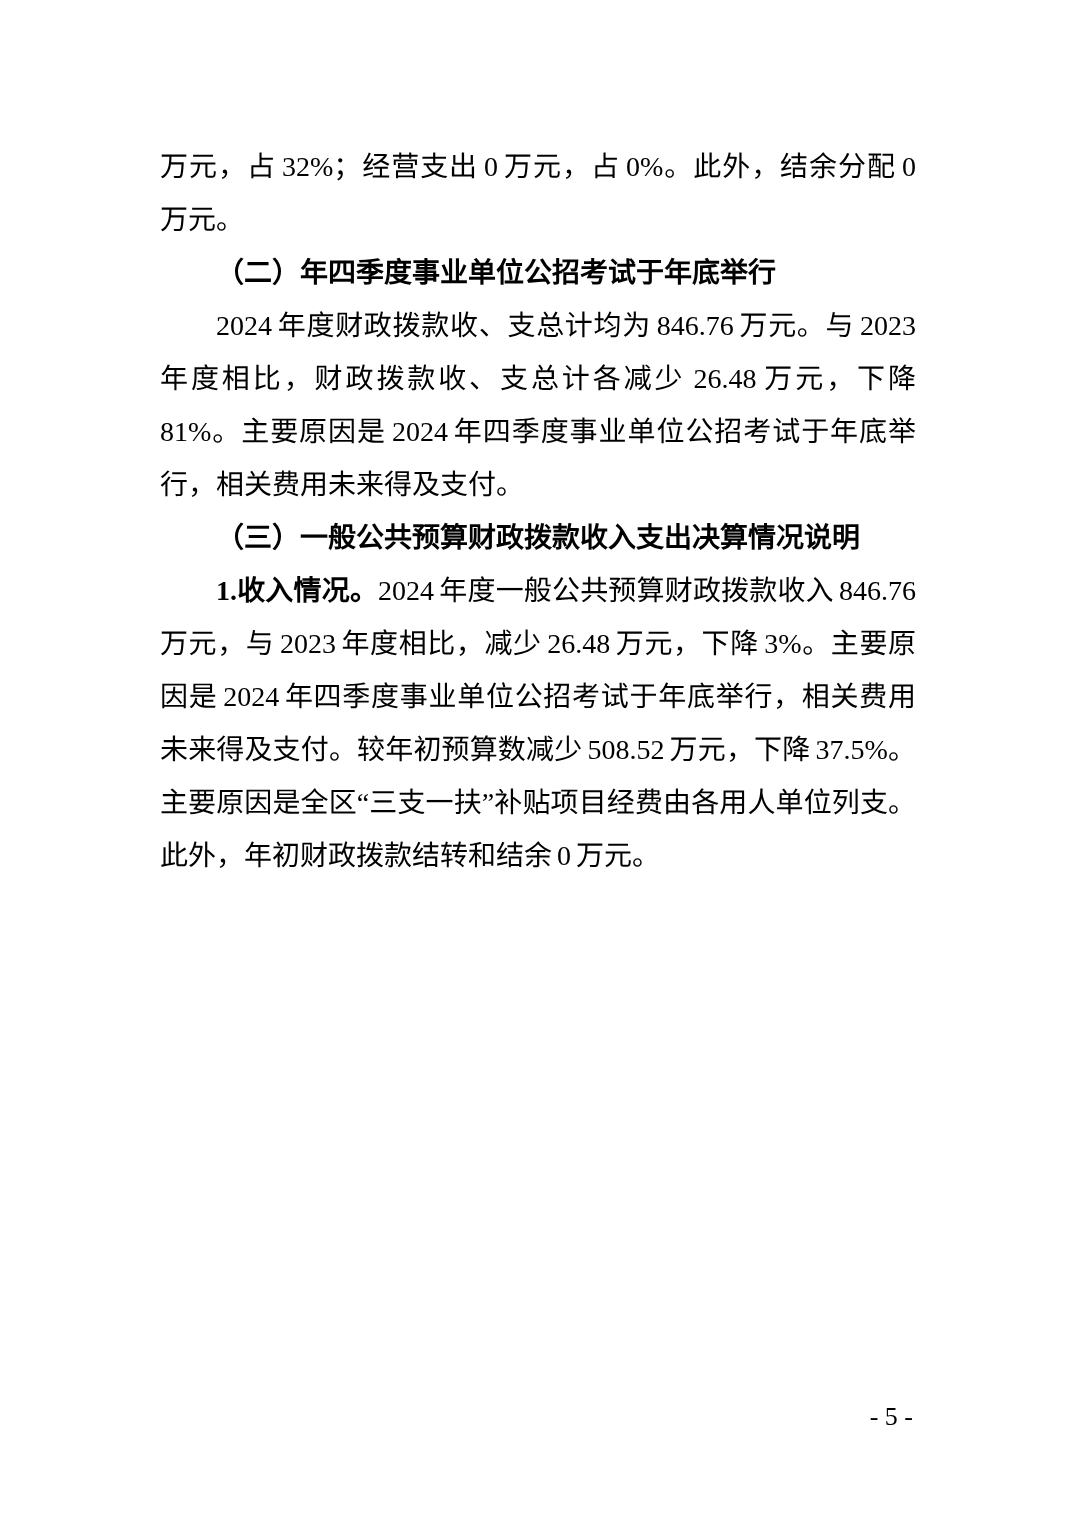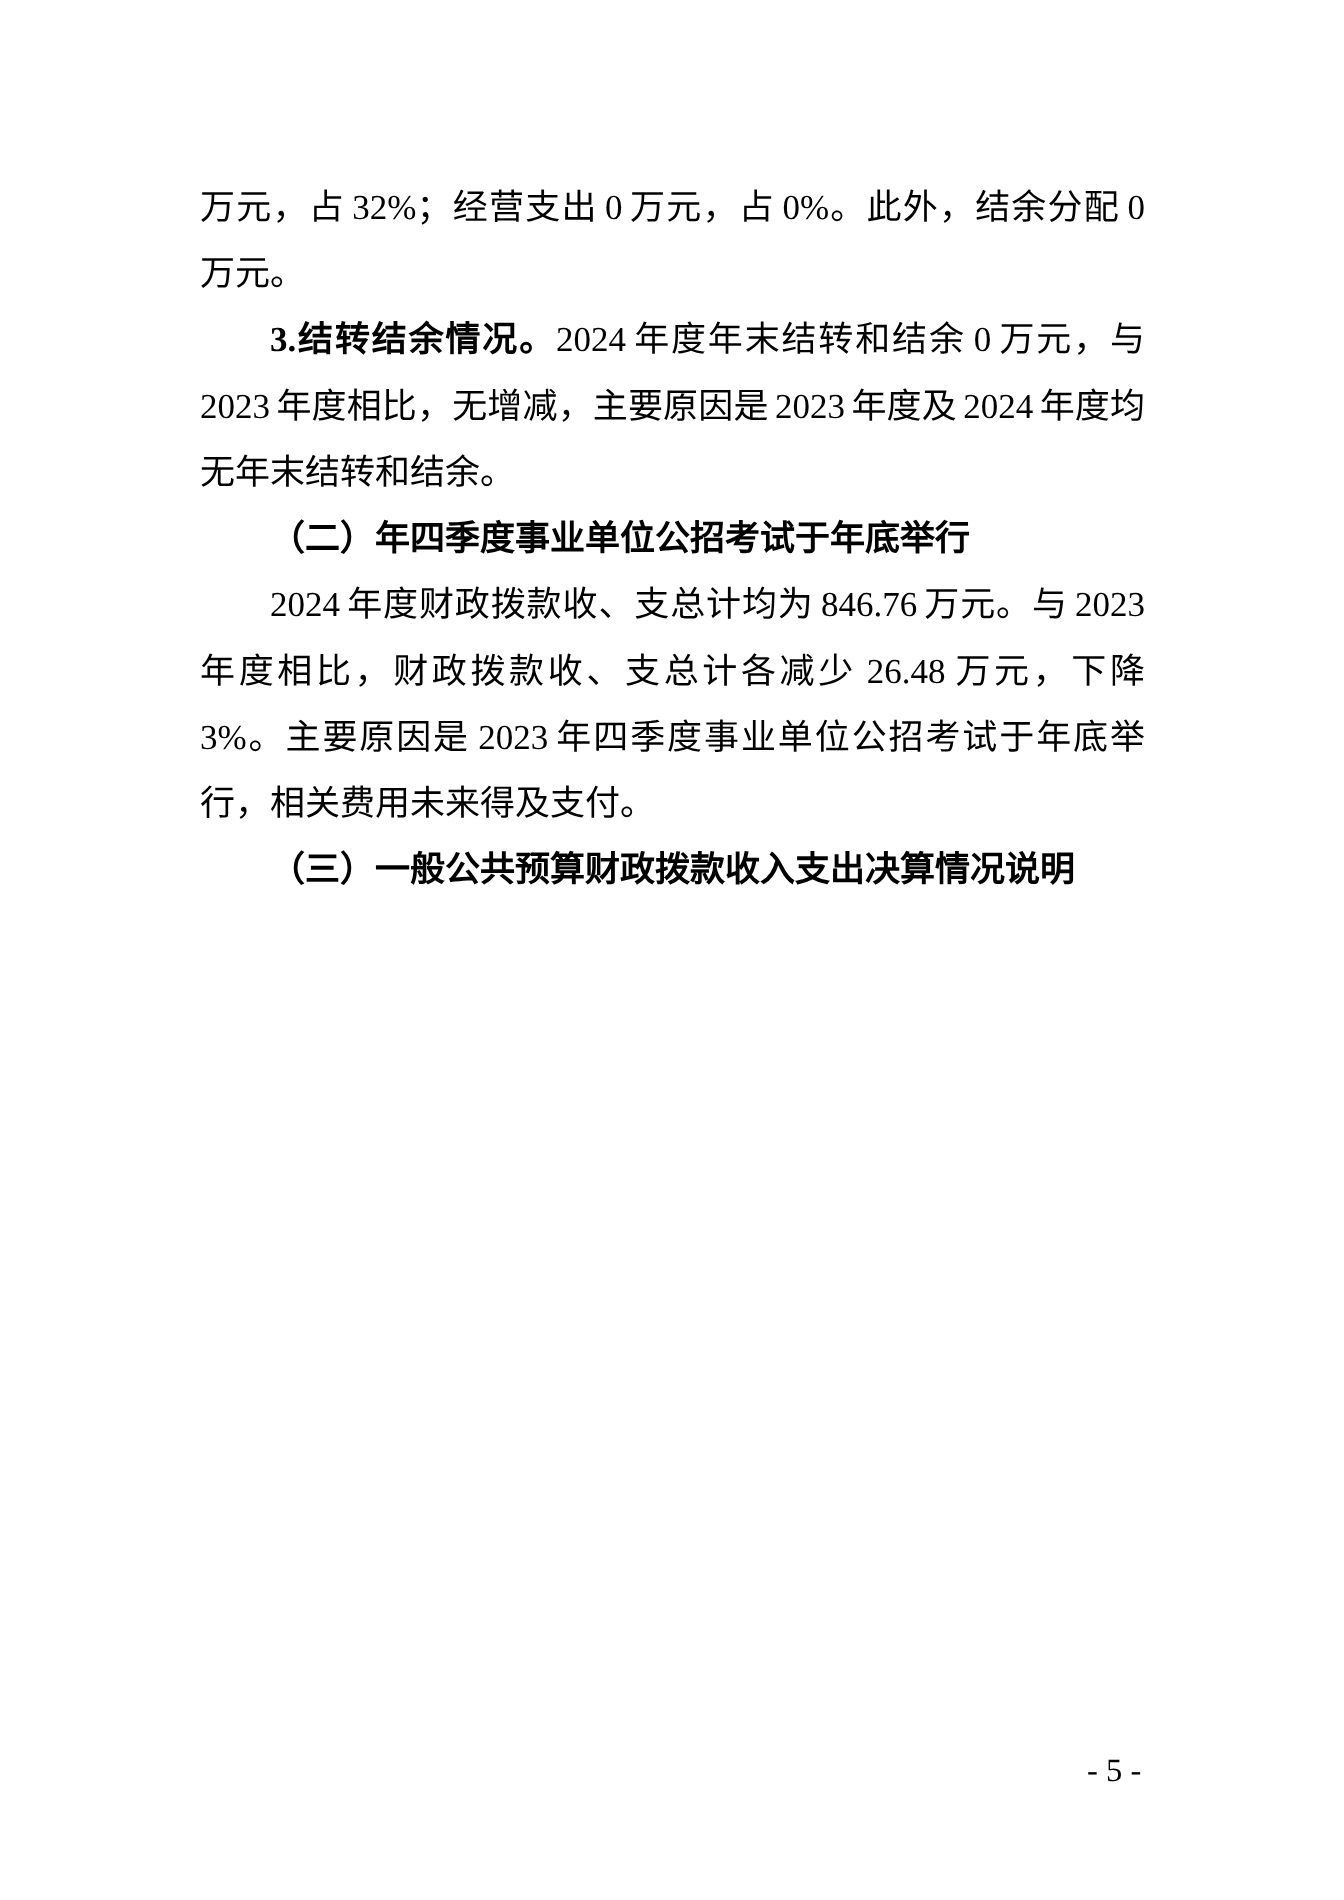--- a/index.html
+++ b/index.html
@@ -37,26 +37,26 @@
   }
 </style>
 </head>
 <body>
 
 <div class="page">
   <main class="content">
 
     <p class="para"><span>万元，占 32%；经营支出 0 万元，占 0%。此外，结余分配 0 万元。</span></p>
 
-    <p class="para indent"><span class="b">3.结转结余情况。</span><span>2024 年度年末结转和结余 0 万元，与 2023 年度相比，无增减，主要原因是 2023 年度及 2024 年度均无年末结转和结余。</span></p>
 
     <p class="para indent"><span class="b">（二）年四季度事业单位公招考试于年底举行</span></p>
 
-    <p class="para indent"><span>2024 年度财政拨款收、支总计均为 846.76 万元。与 2023 年度相比，财政拨款收、支总计各减少 26.48 万元，下降 3%。主要原因是 2023 年四季度事业单位公招考试于年底举行，相关费用未来得及支付。</span></p>
+    <p class="para indent"><span>2024 年度财政拨款收、支总计均为 846.76 万元。与 2023 年度相比，财政拨款收、支总计各减少 26.48 万元，下降 81%。主要原因是 2024 年四季度事业单位公招考试于年底举行，相关费用未来得及支付。</span></p>
 
     <p class="para indent"><span class="b">（三）一般公共预算财政拨款收入支出决算情况说明</span></p>
 
+    <p class="para indent"><span class="b">1.收入情况。</span><span>2024 年度一般公共预算财政拨款收入 846.76 万元，与 2023 年度相比，减少 26.48 万元，下降 3%。主要原因是 2024 年四季度事业单位公招考试于年底举行，相关费用未来得及支付。较年初预算数减少 508.52 万元，下降 37.5%。主要原因是全区“三支一扶”补贴项目经费由各用人单位列支。此外，年初财政拨款结转和结余 0 万元。</span></p>
 
 
   </main>
 
   <div class="footer">- 5 -</div>
 </div>
 
 </body></html>

